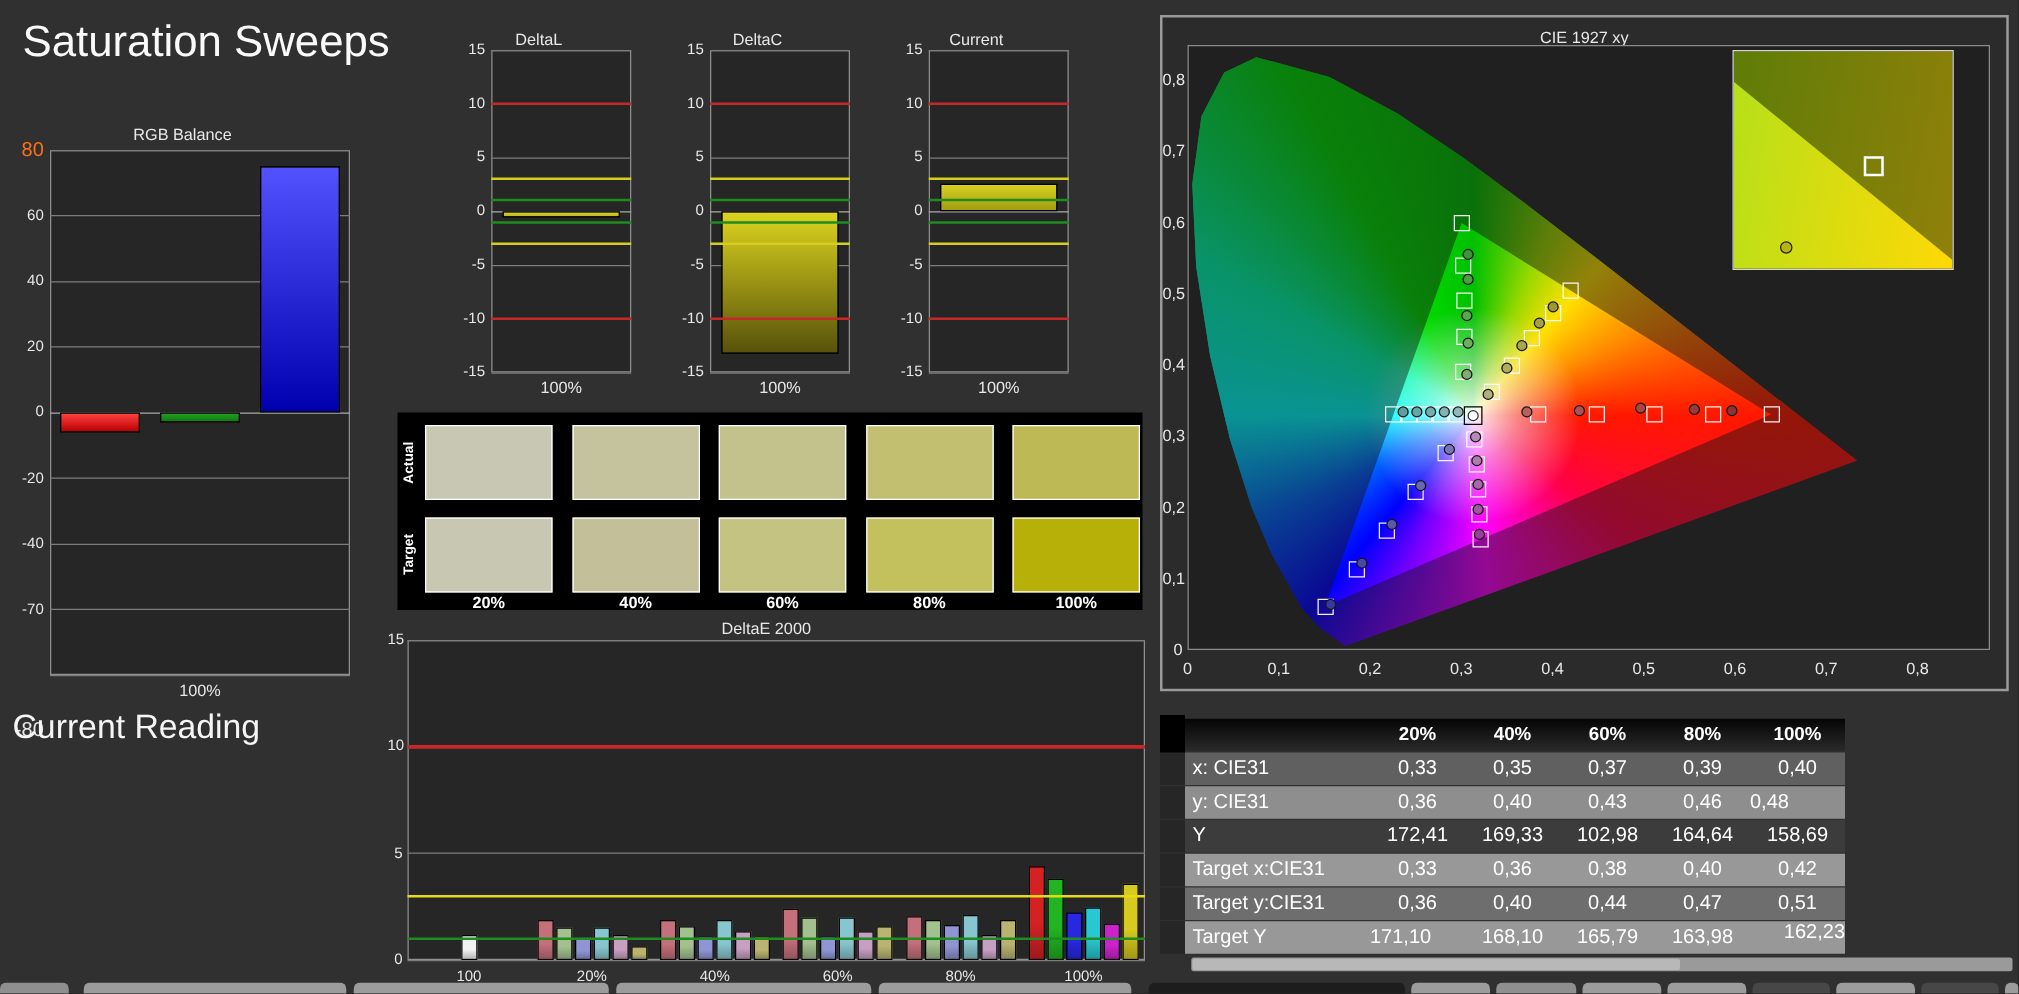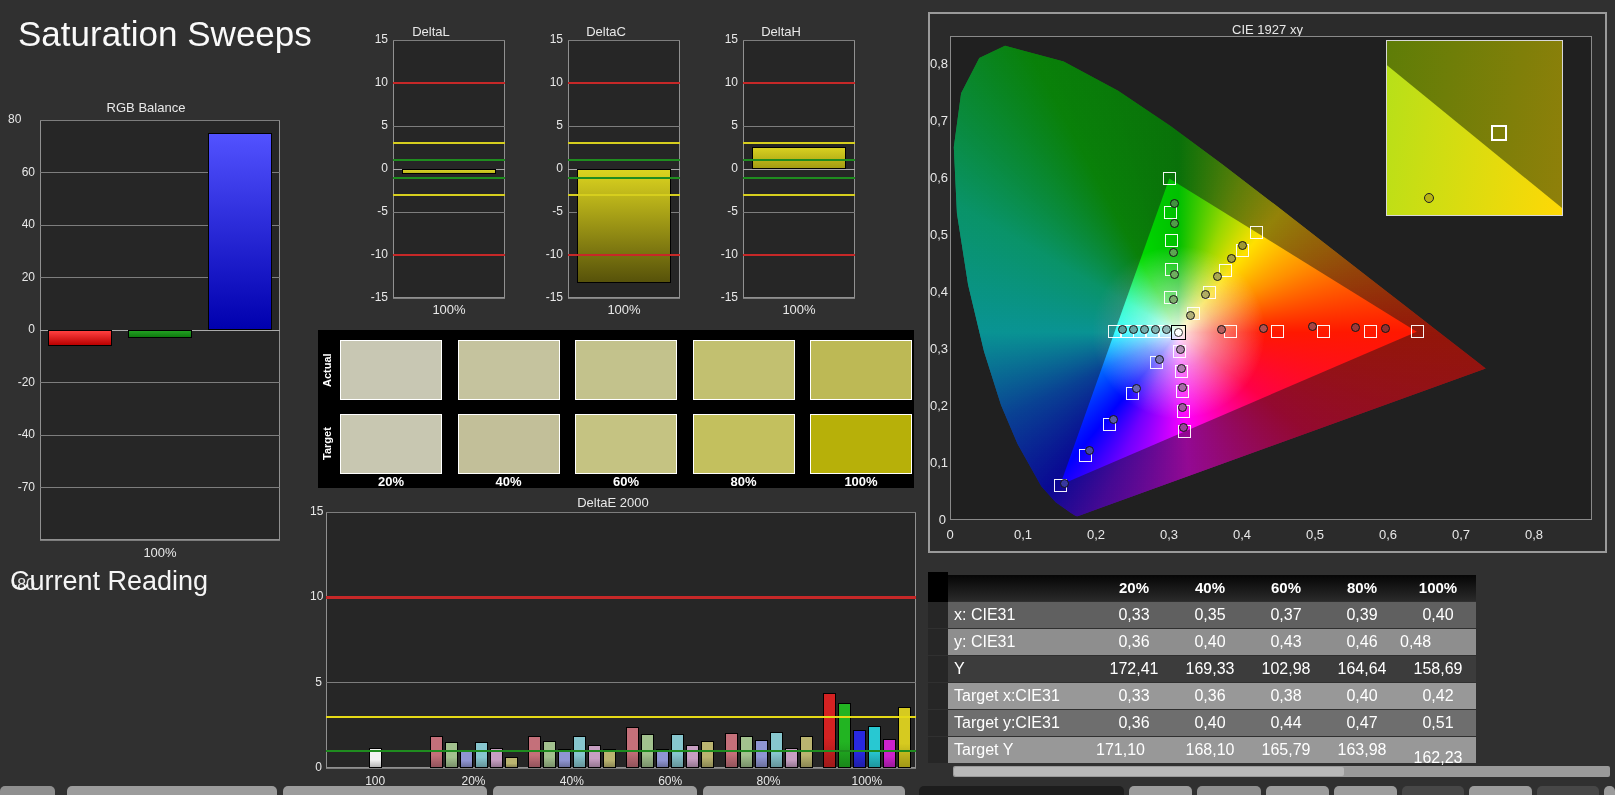--- a/index.html
+++ b/index.html
@@ -49,21 +49,21 @@
       <div style="position: absolute; left: 0px; top: 276.5px; width: 27px; text-align: right; font-size: 12px; color: rgb(232, 232, 232);">-20</div>
       <div style="position: absolute; left: 32px; top: 231.5px; width: 240px; height: 1px; background: rgb(170, 170, 170);"></div>
       <div style="position: absolute; left: 0px; top: 224px; width: 27px; text-align: right; font-size: 12px; color: rgb(232, 232, 232);">0</div>
       <div style="position: absolute; left: 32px; top: 179px; width: 240px; height: 1px; background: rgb(125, 125, 125);"></div>
       <div style="position: absolute; left: 0px; top: 171.5px; width: 27px; text-align: right; font-size: 12px; color: rgb(232, 232, 232);">20</div>
       <div style="position: absolute; left: 32px; top: 126.5px; width: 240px; height: 1px; background: rgb(125, 125, 125);"></div>
       <div style="position: absolute; left: 0px; top: 119px; width: 27px; text-align: right; font-size: 12px; color: rgb(232, 232, 232);">40</div>
       <div style="position: absolute; left: 32px; top: 74px; width: 240px; height: 1px; background: rgb(125, 125, 125);"></div>
       <div style="position: absolute; left: 0px; top: 66.5px; width: 27px; text-align: right; font-size: 12px; color: rgb(232, 232, 232);">60</div>
       <div style="position: absolute; left: 32px; top: 21.5px; width: 240px; height: 1px; background: rgb(125, 125, 125);"></div>
-      <div style="position: absolute; left: 0px; top: 14px; width: 27px; text-align: left; font-size: 12px; color: #e5e5e5;">80</div>
+      <div style="position: absolute; left: 0px; top: 14px; width: 27px; text-align: right; font-size: 16px; color: #f97316;">80</div>
       <div style="position: absolute; left: 40px; top: 232px; width: 64px; height: 15.75px; background: linear-gradient(rgb(255, 64, 64), rgb(187, 0, 0)); border: 1px solid rgb(0, 0, 0); box-sizing: border-box;"></div>
       <div style="position: absolute; left: 120px; top: 232px; width: 64px; height: 7.875px; background: linear-gradient(rgb(34, 160, 34), rgb(14, 122, 14)); border: 1px solid rgb(0, 0, 0); box-sizing: border-box;"></div>
       <div style="position: absolute; left: 200px; top: 35.125px; width: 64px; height: 196.875px; background: linear-gradient(rgb(82, 82, 255), rgb(0, 0, 174)); border: 1px solid rgb(0, 0, 0); box-sizing: border-box;"></div>
     </div>
 
   <div class="panel dpanel" id="panel-dl">
     <div class="ctitle">DeltaL</div>
     <div class="xlab">100%</div>
   <div style="position: absolute; left: 38px; top: 22px; width: 112px; height: 258px; background: rgb(38, 38, 38); border: 1px solid rgb(144, 144, 144); box-sizing: border-box;"></div>
       <div style="position: absolute; left: 38px; top: 279.5px; width: 112px; height: 1px; background: rgb(125, 125, 125);"></div>
@@ -108,21 +108,21 @@
       <div style="position: absolute; left: 0px; top: 14px; width: 33px; text-align: right; font-size: 12px; color: rgb(232, 232, 232);">15</div>
       <div style="position: absolute; left: 46.96px; top: 151px; width: 94.08px; height: 113.52px; background: linear-gradient(rgb(220, 212, 31), rgb(87, 82, 10)); border: 1px solid rgb(0, 0, 0); box-sizing: border-box;"></div>
       <div style="position: absolute; left: 38px; top: 64px; width: 112px; height: 2px; background: rgb(198, 40, 40);"></div>
       <div style="position: absolute; left: 38px; top: 236px; width: 112px; height: 2px; background: rgb(198, 40, 40);"></div>
       <div style="position: absolute; left: 38px; top: 124.2px; width: 112px; height: 2px; background: rgb(214, 206, 30);"></div>
       <div style="position: absolute; left: 38px; top: 175.8px; width: 112px; height: 2px; background: rgb(214, 206, 30);"></div>
       <div style="position: absolute; left: 38px; top: 141.4px; width: 112px; height: 2px; background: rgb(31, 140, 31);"></div>
       <div style="position: absolute; left: 38px; top: 158.6px; width: 112px; height: 2px; background: rgb(31, 140, 31);"></div>
     </div>
   <div class="panel dpanel" id="panel-dh">
-    <div class="ctitle">DeltaH</div>
+    <div class="ctitle">Current</div>
     <div class="xlab">100%</div>
   <div style="position: absolute; left: 38px; top: 22px; width: 112px; height: 258px; background: rgb(38, 38, 38); border: 1px solid rgb(144, 144, 144); box-sizing: border-box;"></div>
       <div style="position: absolute; left: 38px; top: 279.5px; width: 112px; height: 1px; background: rgb(125, 125, 125);"></div>
       <div style="position: absolute; left: 0px; top: 272px; width: 33px; text-align: right; font-size: 12px; color: rgb(232, 232, 232);">-15</div>
       <div style="position: absolute; left: 38px; top: 236.5px; width: 112px; height: 1px; background: rgb(125, 125, 125);"></div>
       <div style="position: absolute; left: 0px; top: 229px; width: 33px; text-align: right; font-size: 12px; color: rgb(232, 232, 232);">-10</div>
       <div style="position: absolute; left: 38px; top: 193.5px; width: 112px; height: 1px; background: rgb(125, 125, 125);"></div>
       <div style="position: absolute; left: 0px; top: 186px; width: 33px; text-align: right; font-size: 12px; color: rgb(232, 232, 232);">-5</div>
       <div style="position: absolute; left: 38px; top: 150.5px; width: 112px; height: 1px; background: rgb(170, 170, 170);"></div>
       <div style="position: absolute; left: 0px; top: 143px; width: 33px; text-align: right; font-size: 12px; color: rgb(232, 232, 232);">0</div>
@@ -366,21 +366,21 @@
         <div style="position: absolute; left: 472px; top: 4px; width: 76px; text-align: center; font-size: 16px; color: rgb(255, 255, 255);">0,51</div>
       </div>
       <div style="position: absolute; left: 0px; top: 162px; width: 548px; height: 26px;">
         <div style="position: absolute; left: 0px; top: 0px; width: 20px; height: 100%; background: rgb(38, 38, 38);"></div>
         <div style="position: absolute; left: 20px; top: 0px; width: 528px; height: 100%; background: rgb(152, 152, 152);"></div>
         <div style="position: absolute; left: 26px; top: 4px; width: 142px; font-size: 16px; color: rgb(255, 255, 255);">Target Y</div>
         <div style="position: absolute; left: 168px; top: 4px; width: 76px; text-align: left; font-size: 16px; color: rgb(255, 255, 255);">171,10</div>
         <div style="position: absolute; left: 244px; top: 4px; width: 76px; text-align: center; font-size: 16px; color: rgb(255, 255, 255);">168,10</div>
         <div style="position: absolute; left: 320px; top: 4px; width: 76px; text-align: center; font-size: 16px; color: rgb(255, 255, 255);">165,79</div>
         <div style="position: absolute; left: 396px; top: 4px; width: 76px; text-align: center; font-size: 16px; color: rgb(255, 255, 255);">163,98</div>
-        <div style="position: absolute; left: 472px; top: 12px; width: 76px; text-align: center; font-size: 16px; color: rgb(255, 255, 255);">162,23</div>
+        <div style="position: absolute; left: 472px; top: 0; width: 76px; text-align: right; font-size: 16px; color: rgb(255, 255, 255);">162,23</div>
       </div>
     </div>
 
   <div class="panel" id="current-reading">
     <div id="reading-heading">Current Reading</div>
   </div>
 
   <div class="panel" id="table-scrollbar">
     <div class="thumb"></div>
   </div>

